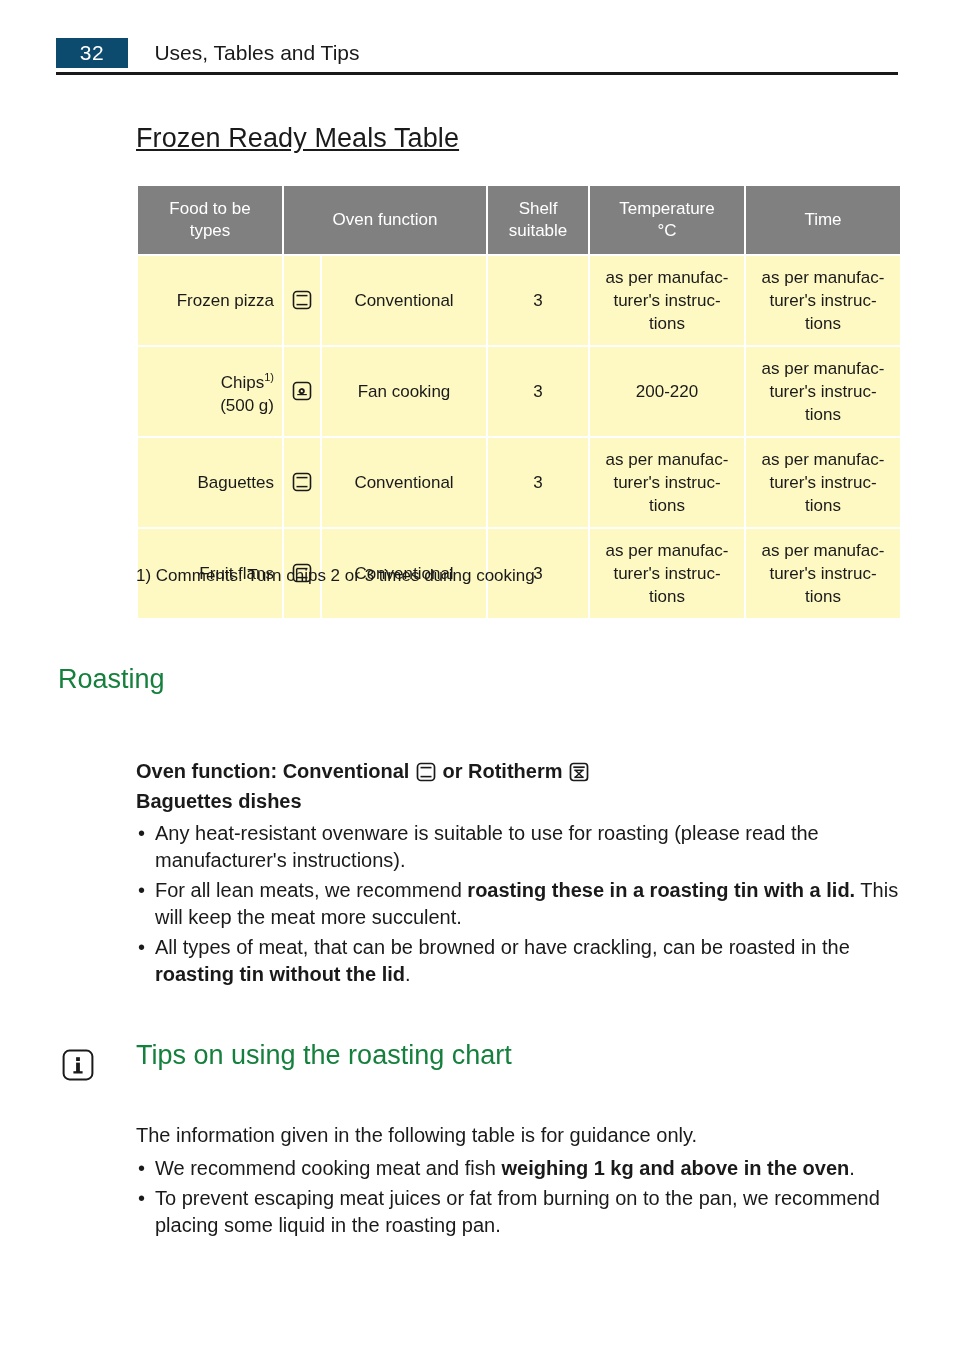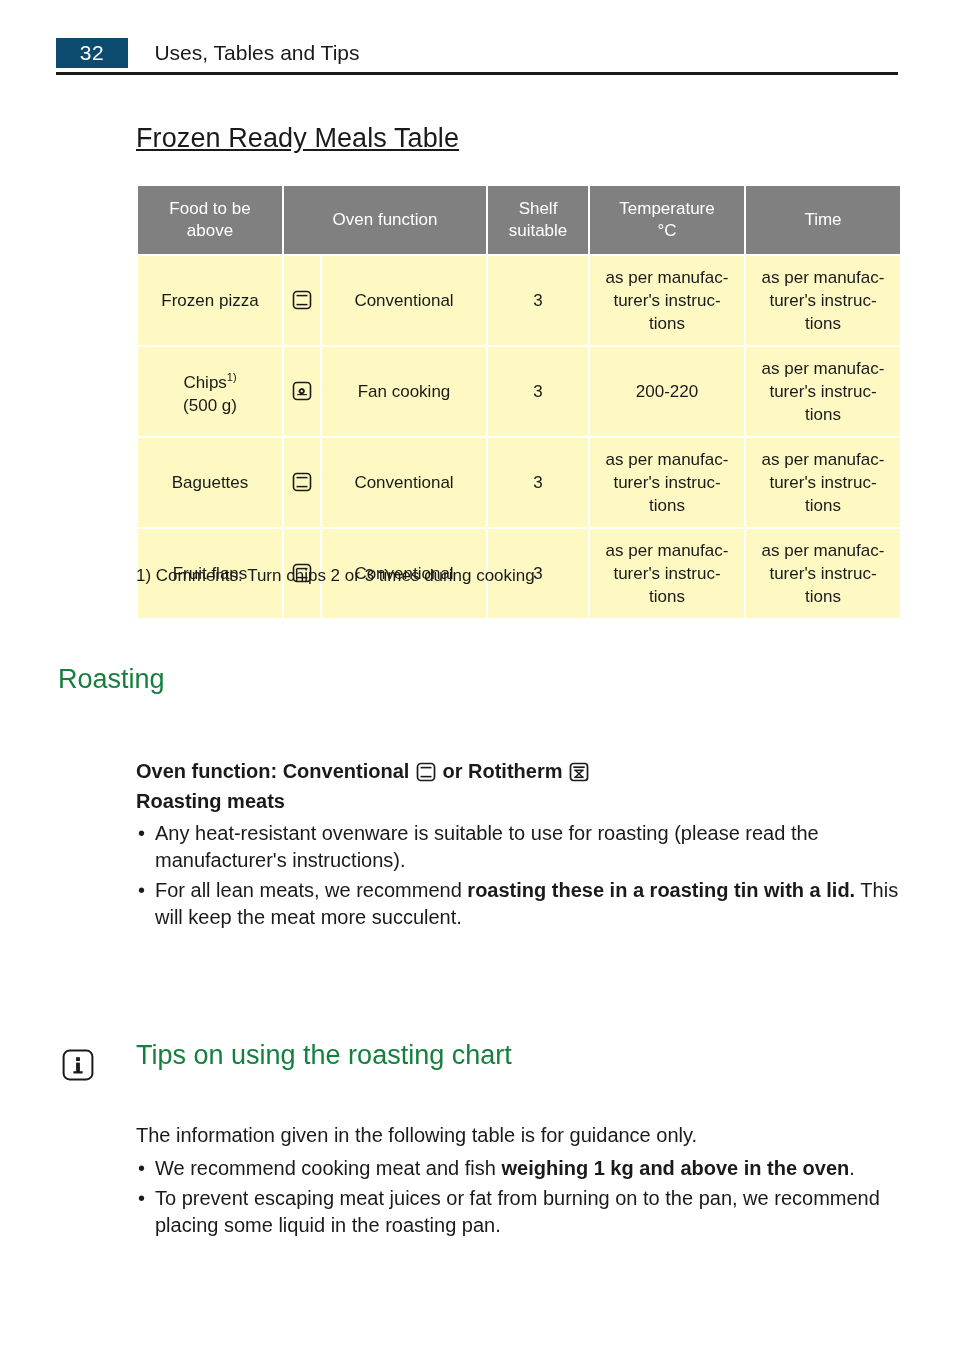--- a/index.html
+++ b/index.html
@@ -90,21 +90,21 @@
   .tbl td {
     background: #fef9c3;
     color: #1a1a1a;
     font-size: 17px;
     line-height: 23px;
     padding: 10px 8px;
     text-align: center;
     vertical-align: middle;
   }
   .tbl td.food {
-    text-align: center;
+    text-align: right;
     padding-left: 8px;
   }
   .tbl td.iconcell {
     padding: 10px 0;
     width: 36px;
   }
   .col-food { width: 144px; }
   .col-icon { width: 36px; }
   .col-fn   { width: 164px; }
   .col-shelf{ width: 100px; }
@@ -193,21 +193,21 @@
       <col class="col-icon">
       <col class="col-fn">
     <col class="col-shelf">
       <col class="col-temp">
       <col class="col-time">
   </colgroup>
   <thead>
     <tr>
       <th>
         <span>Food to be</span><br>
-        <span>above</span>
+        <span>types</span>
       </th>
       <th colspan="2">Oven function</th>
       <th>
         <span>Shelf</span><br>
         <span>suitable</span>
       </th>
       <th>
         <span>Temperature</span><br>
         <span>°C</span>
       </th>
@@ -316,24 +316,25 @@
     <span class="ovicon">
       <svg viewBox="0 0 22 22" width="22" height="22">
         <rect x="2.5" y="2.5" width="17" height="17" rx="3" ry="3" fill="none" stroke="#1a1a1a" stroke-width="1.7"></rect>
         <line x1="5.3" y1="6.2" x2="16.7" y2="6.2" stroke="#1a1a1a" stroke-width="1.7"></line>
         <line x1="6.3" y1="9.3" x2="15.7" y2="9.3" stroke="#1a1a1a" stroke-width="1.5"></line>
         <line x1="6.3" y1="16.3" x2="15.7" y2="16.3" stroke="#1a1a1a" stroke-width="1.5"></line>
         <path d="M7.3 9.3 L14.7 16.3 M14.7 9.3 L7.3 16.3" stroke="#1a1a1a" stroke-width="1.5" fill="none"></path>
       </svg>
     </span>
   </div>
-  <div class="lead-bold" style="margin-bottom:4px;">Roasting meats</div>
+  <div class="lead-bold" style="margin-bottom:4px;">Baguettes dishes</div>
   <ul class="bullets">
     <li><span>Any heat-resistant ovenware is suitable to use for roasting (please read the manufacturer's instructions).</span></li>
     <li><span>For all lean meats, we recommend </span><b>roasting these in a roasting tin with a lid.</b><span> This will keep the meat more succulent.</span></li>
+    <li><span>All types of meat, that can be browned or have crackling, can be roasted in the </span><b>roasting tin without the lid</b><span>.</span></li>
   </ul>
 </div>
 
 <span class="info-icon" style="top:1049px;">
   <svg viewBox="0 0 32 32" width="32" height="32">
     <rect x="1.6" y="1.6" width="28.8" height="28.8" rx="6" ry="6" fill="none" stroke="#1a1a1a" stroke-width="2"></rect>
     <rect x="14.1" y="8.2" width="3.8" height="3.8" fill="#1a1a1a"></rect>
     <rect x="14.1" y="13.6" width="3.8" height="9.6" fill="#1a1a1a"></rect>
     <rect x="11.4" y="22.2" width="9.2" height="2.3" fill="#1a1a1a"></rect>
   </svg>

